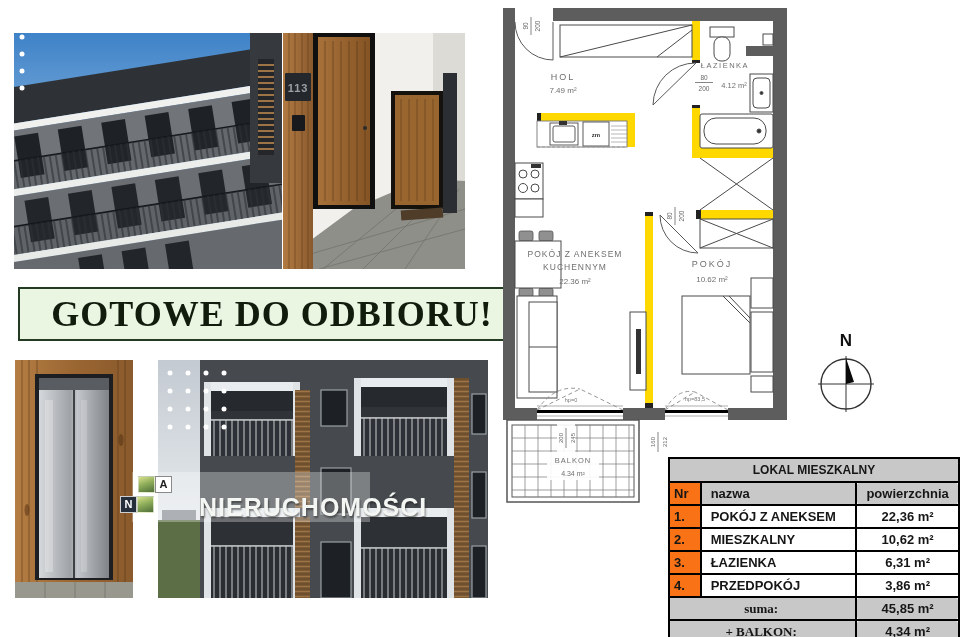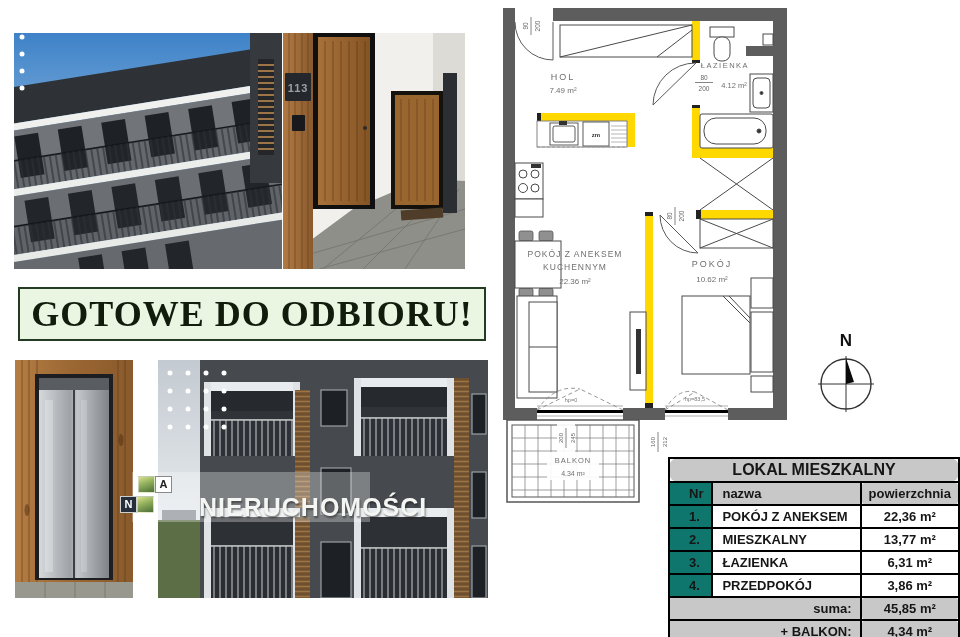--- a/index.html
+++ b/index.html
@@ -5,46 +5,46 @@
   html,body{margin:0;padding:0;background:#fff;}
   .canvas{position:relative;width:960px;height:637px;background:#ffffff;overflow:hidden;
           border-bottom:4px solid #000;font-family:"Liberation Sans",sans-serif;}
   .abs{position:absolute;}
   svg text{font-family:"Liberation Sans",sans-serif;}
 
   
   .banner{left:18px;top:287px;width:464px;height:50px;background:#eaf6e2;border:2px solid #233b22;
           display:flex;align-items:center;justify-content:center;
           font-family:"Liberation Serif",serif;font-weight:700;font-size:36px;color:#111c0d;
-          letter-spacing:1px;white-space:nowrap;}
+          letter-spacing:1px;white-space:nowrap;padding-left:20px;}
 
   
   .logo{left:118px;top:468px;width:254px;height:58px;z-index:5;}
   .logo-band{position:absolute;left:14px;top:4px;width:238px;height:50px;background:rgba(255,255,255,.30);}
   .logo .sq{position:absolute;width:15px;height:15px;display:flex;align-items:center;justify-content:center;
             font-size:11px;font-weight:700;line-height:1;}
   .thumb{background:linear-gradient(160deg,#d7e08a 0%,#8fae5a 45%,#4e6e3a 100%);border:1px solid rgba(255,255,255,.6);}
   .abox{background:#ffffff;border:1px solid #8a8a8a;color:#222;}
   .nbox{background:#26303d;border:1px solid #cfcfcf;color:#fff;}
   .altam{position:absolute;left:58px;top:2px;font-size:24px;font-weight:700;letter-spacing:5px;
          color:rgba(223,227,223,.92);}
   .nieru{position:absolute;left:37px;top:25px;font-size:25px;font-weight:700;letter-spacing:1px;
          color:#f4f6f3;text-shadow:1px 2px 2px rgba(30,30,30,.55);white-space:nowrap;padding-left:44px;}
 
   
   table.area{position:absolute;left:668px;top:457px;border-collapse:collapse;background:#fff;table-layout:fixed;z-index:4;}
   table.area td{border:2px solid #000;height:21px;padding:0 5px;font-size:13px;font-weight:700;color:#161616;white-space:nowrap;}
-  table.area .t-title td{background:#c8c8c8;text-align:center;font-size:16px;height:22px;border-radius:9px;}
+  table.area .t-title td{background:#c8c8c8;text-align:center;font-size:12px;height:22px;}
   table.area .t-head td{background:#c8c8c8;}
-  table.area td.c-nr{background:#0f766e;width:26px;padding-left:19px;}
+  table.area td.c-nr{background:#f97316;width:26px;padding-left:4px;}
   table.area td.c-name{width:152px;padding-left:9px;}
   table.area td.c-area{width:98px;text-align:center;border-radius:6px;}
   table.area td.h-area{text-align:center;}
   table.area .t-sum td{background:#c8c8c8;}
-  table.area td.r-label{text-align:right;padding-right:8px;}
+  table.area td.r-label{text-align:center;padding-right:8px;font-family:Liberation Serif, serif;}
 </style>
 </head>
 <body>
 
 <div class="canvas">
 
   <svg class="abs" style="left:14px;top:33px;" width="268" height="236" viewBox="0 0 268 236">
     <defs>
       <linearGradient id="p1sky" x1="0" y1="0" x2="0" y2="1">
         <stop offset="0" stop-color="#3e82c8"></stop>
@@ -472,21 +472,21 @@
       <td class="c-area h-area">powierzchnia</td>
     </tr>
     <tr>
       <td class="c-nr">1.</td>
       <td class="c-name">POKÓJ Z ANEKSEM</td>
       <td class="c-area">22,36 m²</td>
     </tr>
     <tr>
       <td class="c-nr">2.</td>
       <td class="c-name">MIESZKALNY</td>
-      <td class="c-area">13,77 m²</td>
+      <td class="c-area">10,62 m²</td>
     </tr>
     <tr>
       <td class="c-nr">3.</td>
       <td class="c-name">ŁAZIENKA</td>
       <td class="c-area">6,31 m²</td>
     </tr>
     <tr>
       <td class="c-nr">4.</td>
       <td class="c-name">PRZEDPOKÓJ</td>
       <td class="c-area">3,86 m²</td>

